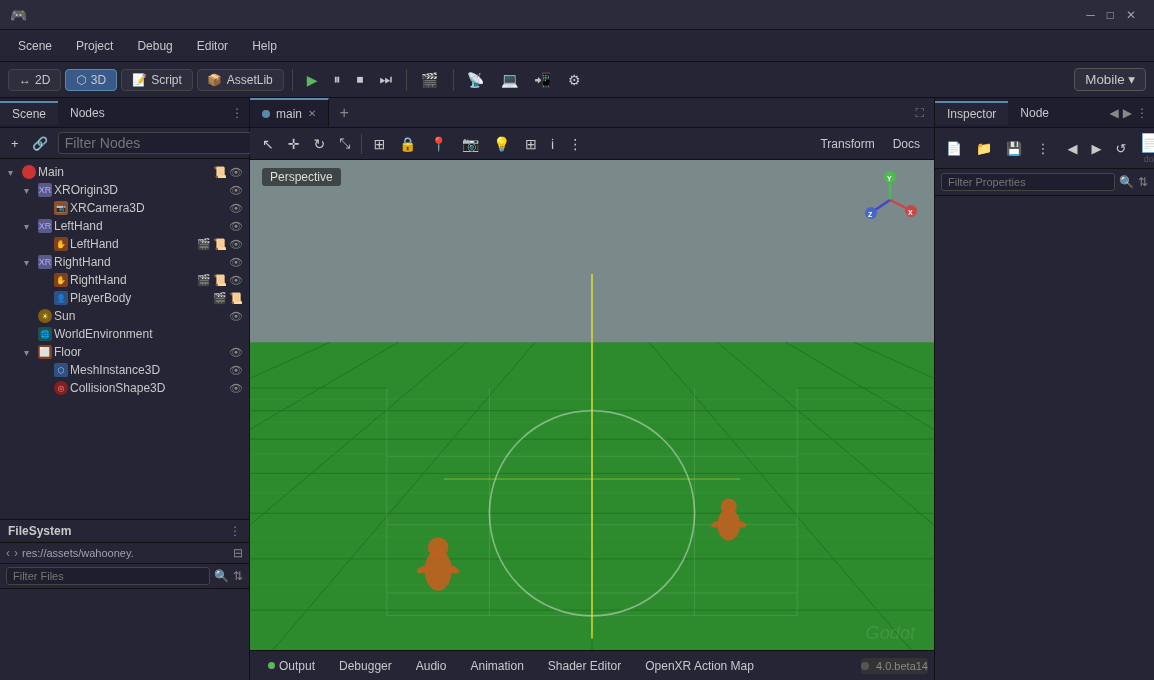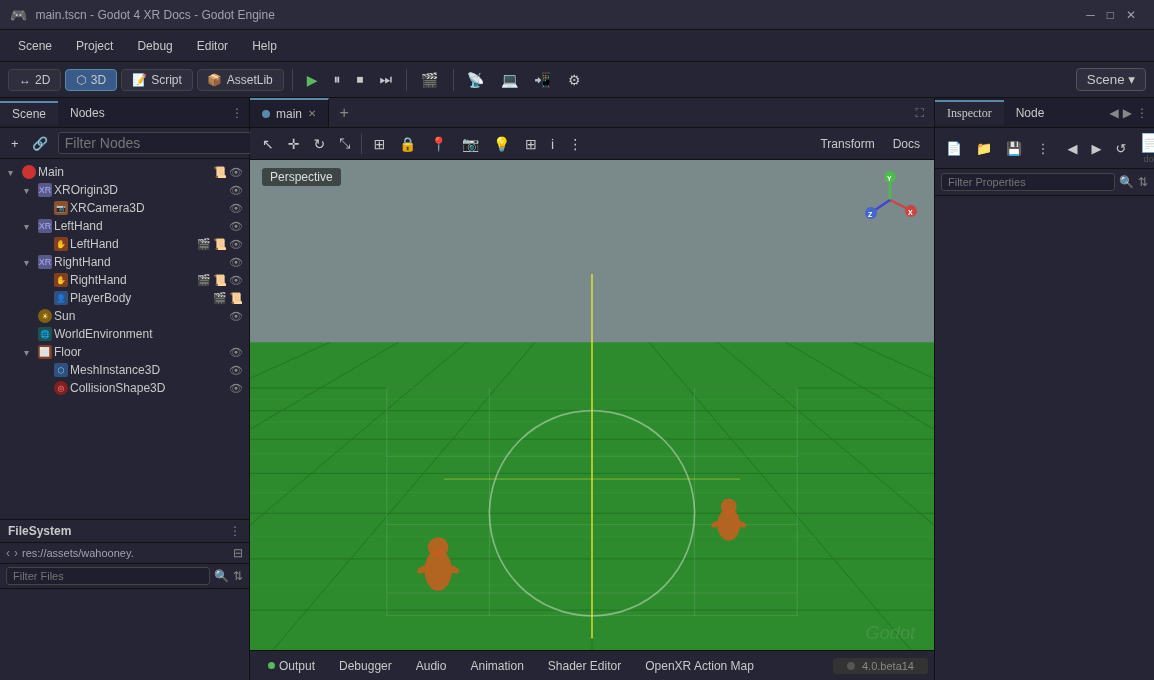--- a/index.html
+++ b/index.html
@@ -81,27 +81,27 @@
 
     
     #viewport { flex: 1; position: relative; overflow: hidden; background: #2a4a2a; }
     .vp-perspective-label { position: absolute; top: 8px; left: 12px; background: rgba(0,0,0,0.5); padding: 2px 8px; border-radius: 3px; font-size: 12px; color: #ddd; cursor: pointer; }
     .vp-gizmo { position: absolute; top: 10px; right: 14px; width: 60px; height: 60px; }
 
     
     #bottom-tabs { display: flex; align-items: center; background: #252535; height: 30px; border-top: 1px solid #111; padding: 0 6px; }
     .bottom-tab { padding: 4px 12px; color: #c8c8c8; cursor: pointer; font-size: 12px; border-radius: 3px 3px 0 0; display: flex; align-items: center; gap: 4px; }
     .bottom-tab .dot { width: 7px; height: 7px; border-radius: 50%; }
-    .version-badge { margin-left: auto; background: #333; padding: 2px 14px; border-radius: 3px; font-size: 11px; color: #888; }
+    .version-badge { margin-left: auto; background: #333; padding: 2px 0; border-radius: 3px; font-size: 11px; color: #888; }
 
     
     #right-panel { width: 220px; background: #252535; border-left: 1px solid #111; display: flex; flex-direction: column; }
     #inspector-tabs { display: flex; align-items: center; background: #1e1e2e; height: 30px; border-bottom: 1px solid #111; }
     .inspector-tab { padding: 4px 12px; color: #c8c8c8; cursor: pointer; font-size: 12px; }
-    .inspector-tab.active { background: #252535; border-top: 2px solid #5a8aaa; font-family: Liberation Serif, serif; }
+    .inspector-tab.active { background: #252535; border-top: 2px solid #5a8aaa; }
     .inspector-tab-actions { margin-left: auto; display: flex; gap: 4px; padding-right: 6px; align-items: center; }
 
     #inspector-toolbar { display: flex; align-items: center; gap: 4px; padding: 4px 6px; border-bottom: 1px solid #111; }
     .inspector-icon-btn { background: transparent; border: none; color: #c8c8c8; cursor: pointer; padding: 2px 5px; font-size: 13px; border-radius: 3px; }
 
     #filter-properties { display: flex; align-items: center; padding: 4px 6px; border-bottom: 1px solid #111; gap: 4px; }
     .filter-props-input { background: #1e1e2e; border: 1px solid #444; color: #c8c8c8; padding: 2px 6px; border-radius: 3px; font-size: 11px; flex: 1; }
     #inspector-content { flex: 1; overflow-y: auto; padding: 4px; }
 
     .bg-red { background: #cc3333; }
@@ -114,21 +114,20 @@
     
     ::-webkit-scrollbar { width: 6px; height: 6px; }
     ::-webkit-scrollbar-track { background: #1e1e2e; }
     ::-webkit-scrollbar-thumb { background: #444; border-radius: 3px; }
   </style>
 </head>
 <body>
 
 <div id="title-bar">
   <span style="font-size:14px;">🎮</span>
-  <span class="title-text">main.tscn - Godot 4 XR Docs - Godot Engine</span>
   <div style="margin-left:auto; display:flex; gap:12px; padding-right:8px;">
     <span style="cursor:pointer;">─</span>
     <span style="cursor:pointer;">□</span>
     <span style="cursor:pointer;">✕</span>
   </div>
 </div>
 
 <div id="menu-bar">
   <span class="menu-item">Scene</span>
   <span class="menu-item">Project</span>
@@ -160,21 +159,21 @@
   <button class="toolbar-icon-btn">⏹</button>
   <button class="toolbar-icon-btn">⏭</button>
   <div class="toolbar-sep"></div>
   <button class="toolbar-icon-btn">🎬</button>
   <div class="toolbar-sep"></div>
   <button class="toolbar-icon-btn">📡</button>
   <button class="toolbar-icon-btn">💻</button>
   <button class="toolbar-icon-btn">📲</button>
   <button class="toolbar-icon-btn">⚙</button>
   <button class="mobile-btn">
-    <span>Scene ▾</span>
+    <span>Mobile ▾</span>
   </button>
 </div>
 
 <div id="main-layout">
 
   <div id="left-panel">
 
     <div id="scene-panel">
       <div id="scene-tabs">
         <span class="panel-tab active">Scene</span>

